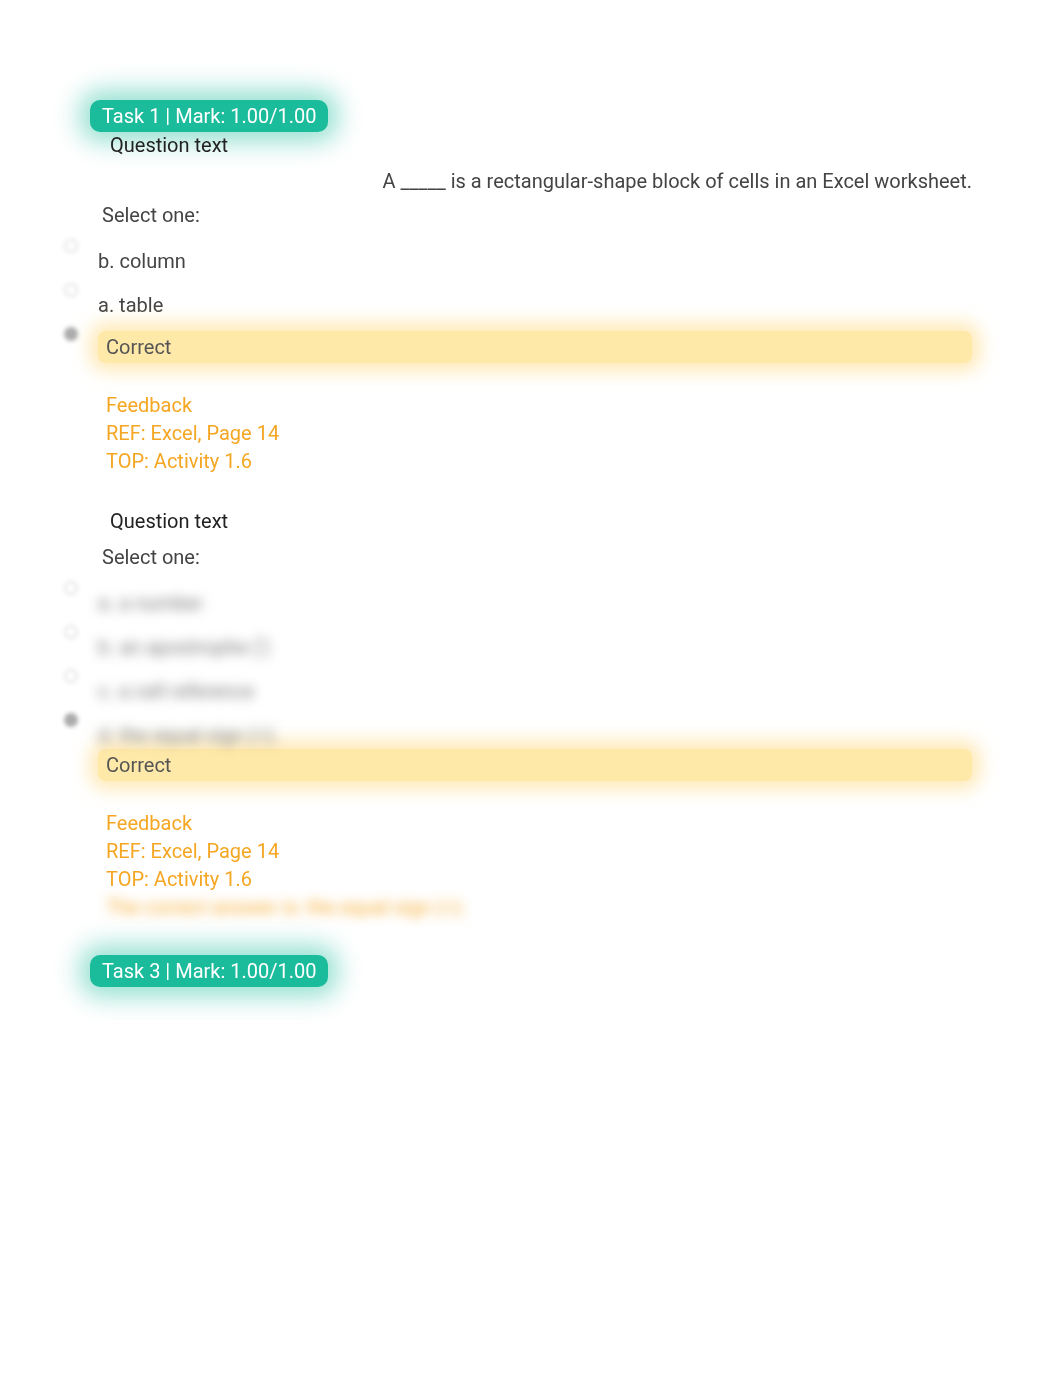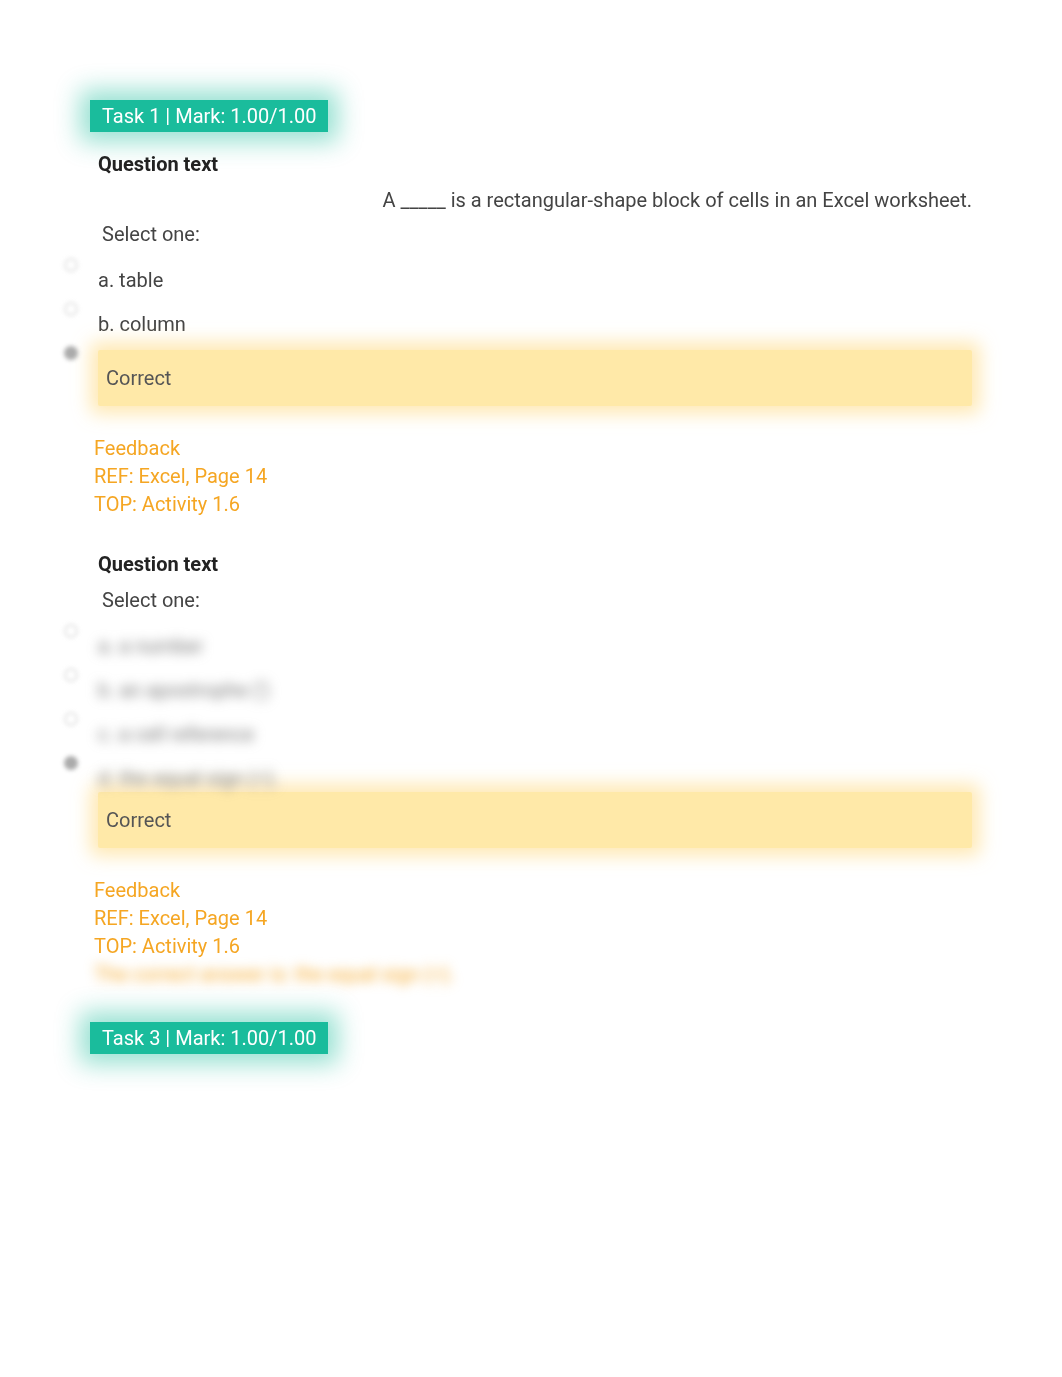--- a/index.html
+++ b/index.html
@@ -13,30 +13,29 @@
   }
   .page {
     padding: 100px 90px 200px 90px;
   }
   .task-header {
     display: inline-block;
     background: #1abc9c;
     color: #ffffff;
     font-size: 20px;
     padding: 4px 12px;
-    margin-bottom: 20px;
+    margin-bottom: 1px;
     box-shadow: 0 0 24px 10px rgba(26,188,156,0.45);
-    border-radius: 0;
+    border-radius: 10px;
   }
   .qtext-label {
     font-size: 20px;
     color: #222;
-    margin: 0 0 12px 4px;
+    margin: 0 0 12px 16px;
     padding-left: 4px;
-    font-weight: bold;
   }
   .question {
     font-size: 20px;
     color: #444;
     margin: 0 0 10px 0;
     padding-left: 4px;
     text-align: right;
   }
   .select-one {
     font-size: 20px;
@@ -75,60 +74,60 @@
     padding-top: 8px;
   }
   .option-text.blurred {
     filter: blur(6px);
     color: #777;
   }
   .correct-banner {
     background: #ffe9a8;
     color: #555;
     font-size: 20px;
-    padding: 16px 8px;
+    padding: 4px 8px;
     margin-top: 2px;
     margin-left: 24px;
-    border-radius: 2px;
+    border-radius: 8px;
     box-shadow: 0 0 18px 8px rgba(255,224,150,0.7);
     display: block;
     width: calc(100% - 24px);
   }
   .feedback-block {
     margin-top: 24px;
     padding-left: 4px;
   }
   .feedback-line {
     color: #f5a623;
     font-size: 20px;
-    margin: 4px 0;
+    margin: 4px 12px;
   }
   .feedback-line.blurred {
     filter: blur(6px);
   }
   .task-block { margin-bottom: 36px; }
 </style>
 </head>
 <body>
 
 <div class="page">
 
   <div class="task-block">
     <div class="task-header">Task 1 | Mark: 1.00/1.00</div>
     <div class="qtext-label">Question text</div>
     <div class="question">A _____ is a rectangular-shape block of cells in an Excel worksheet.</div>
     <div class="select-one">Select one:</div>
 
     <div class="option-row">
       <span class="radio"></span>
-      <span class="option-text">a. table</span>
+      <span class="option-text">b. column</span>
     </div>
     <div class="option-row">
       <span class="radio"></span>
-      <span class="option-text">b. column</span>
+      <span class="option-text">a. table</span>
     </div>
     <div class="option-row">
       <span class="radio selected"></span>
       <span class="correct-banner">Correct</span>
     </div>
 
     <div class="feedback-block">
       <div class="feedback-line">Feedback</div>
       <div class="feedback-line">REF: Excel, Page 14</div>
       <div class="feedback-line">TOP: Activity 1.6</div>

